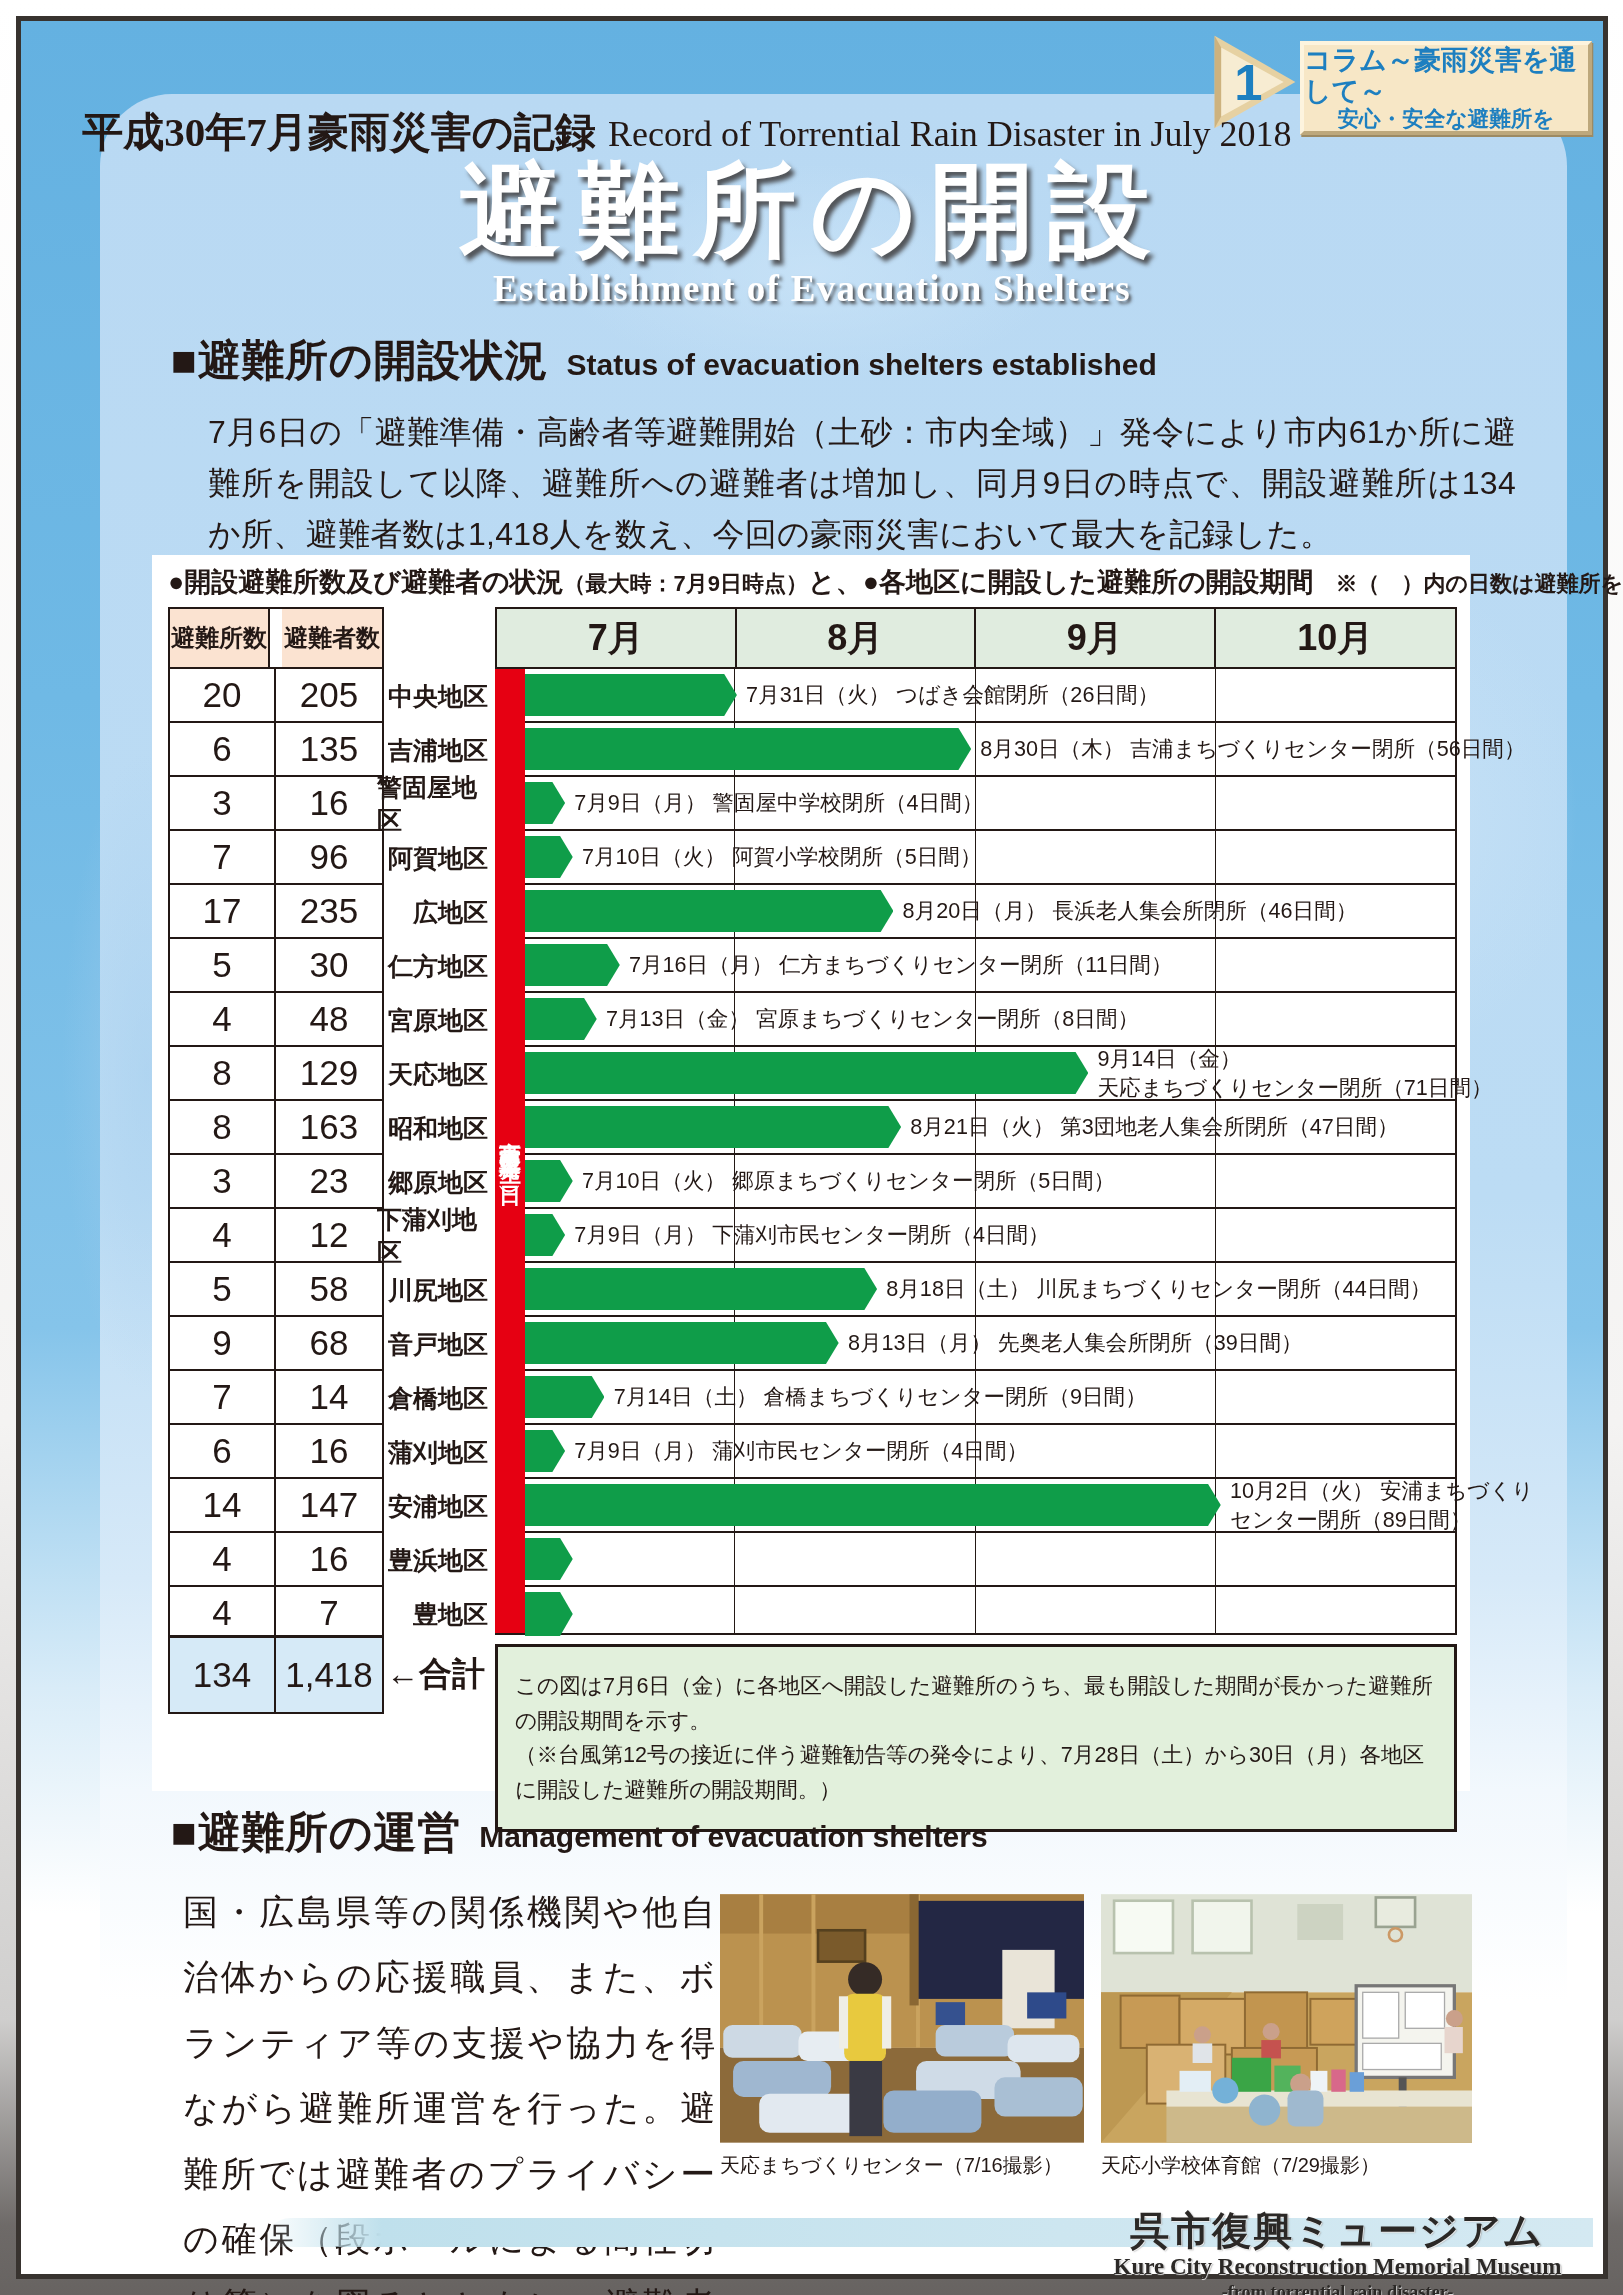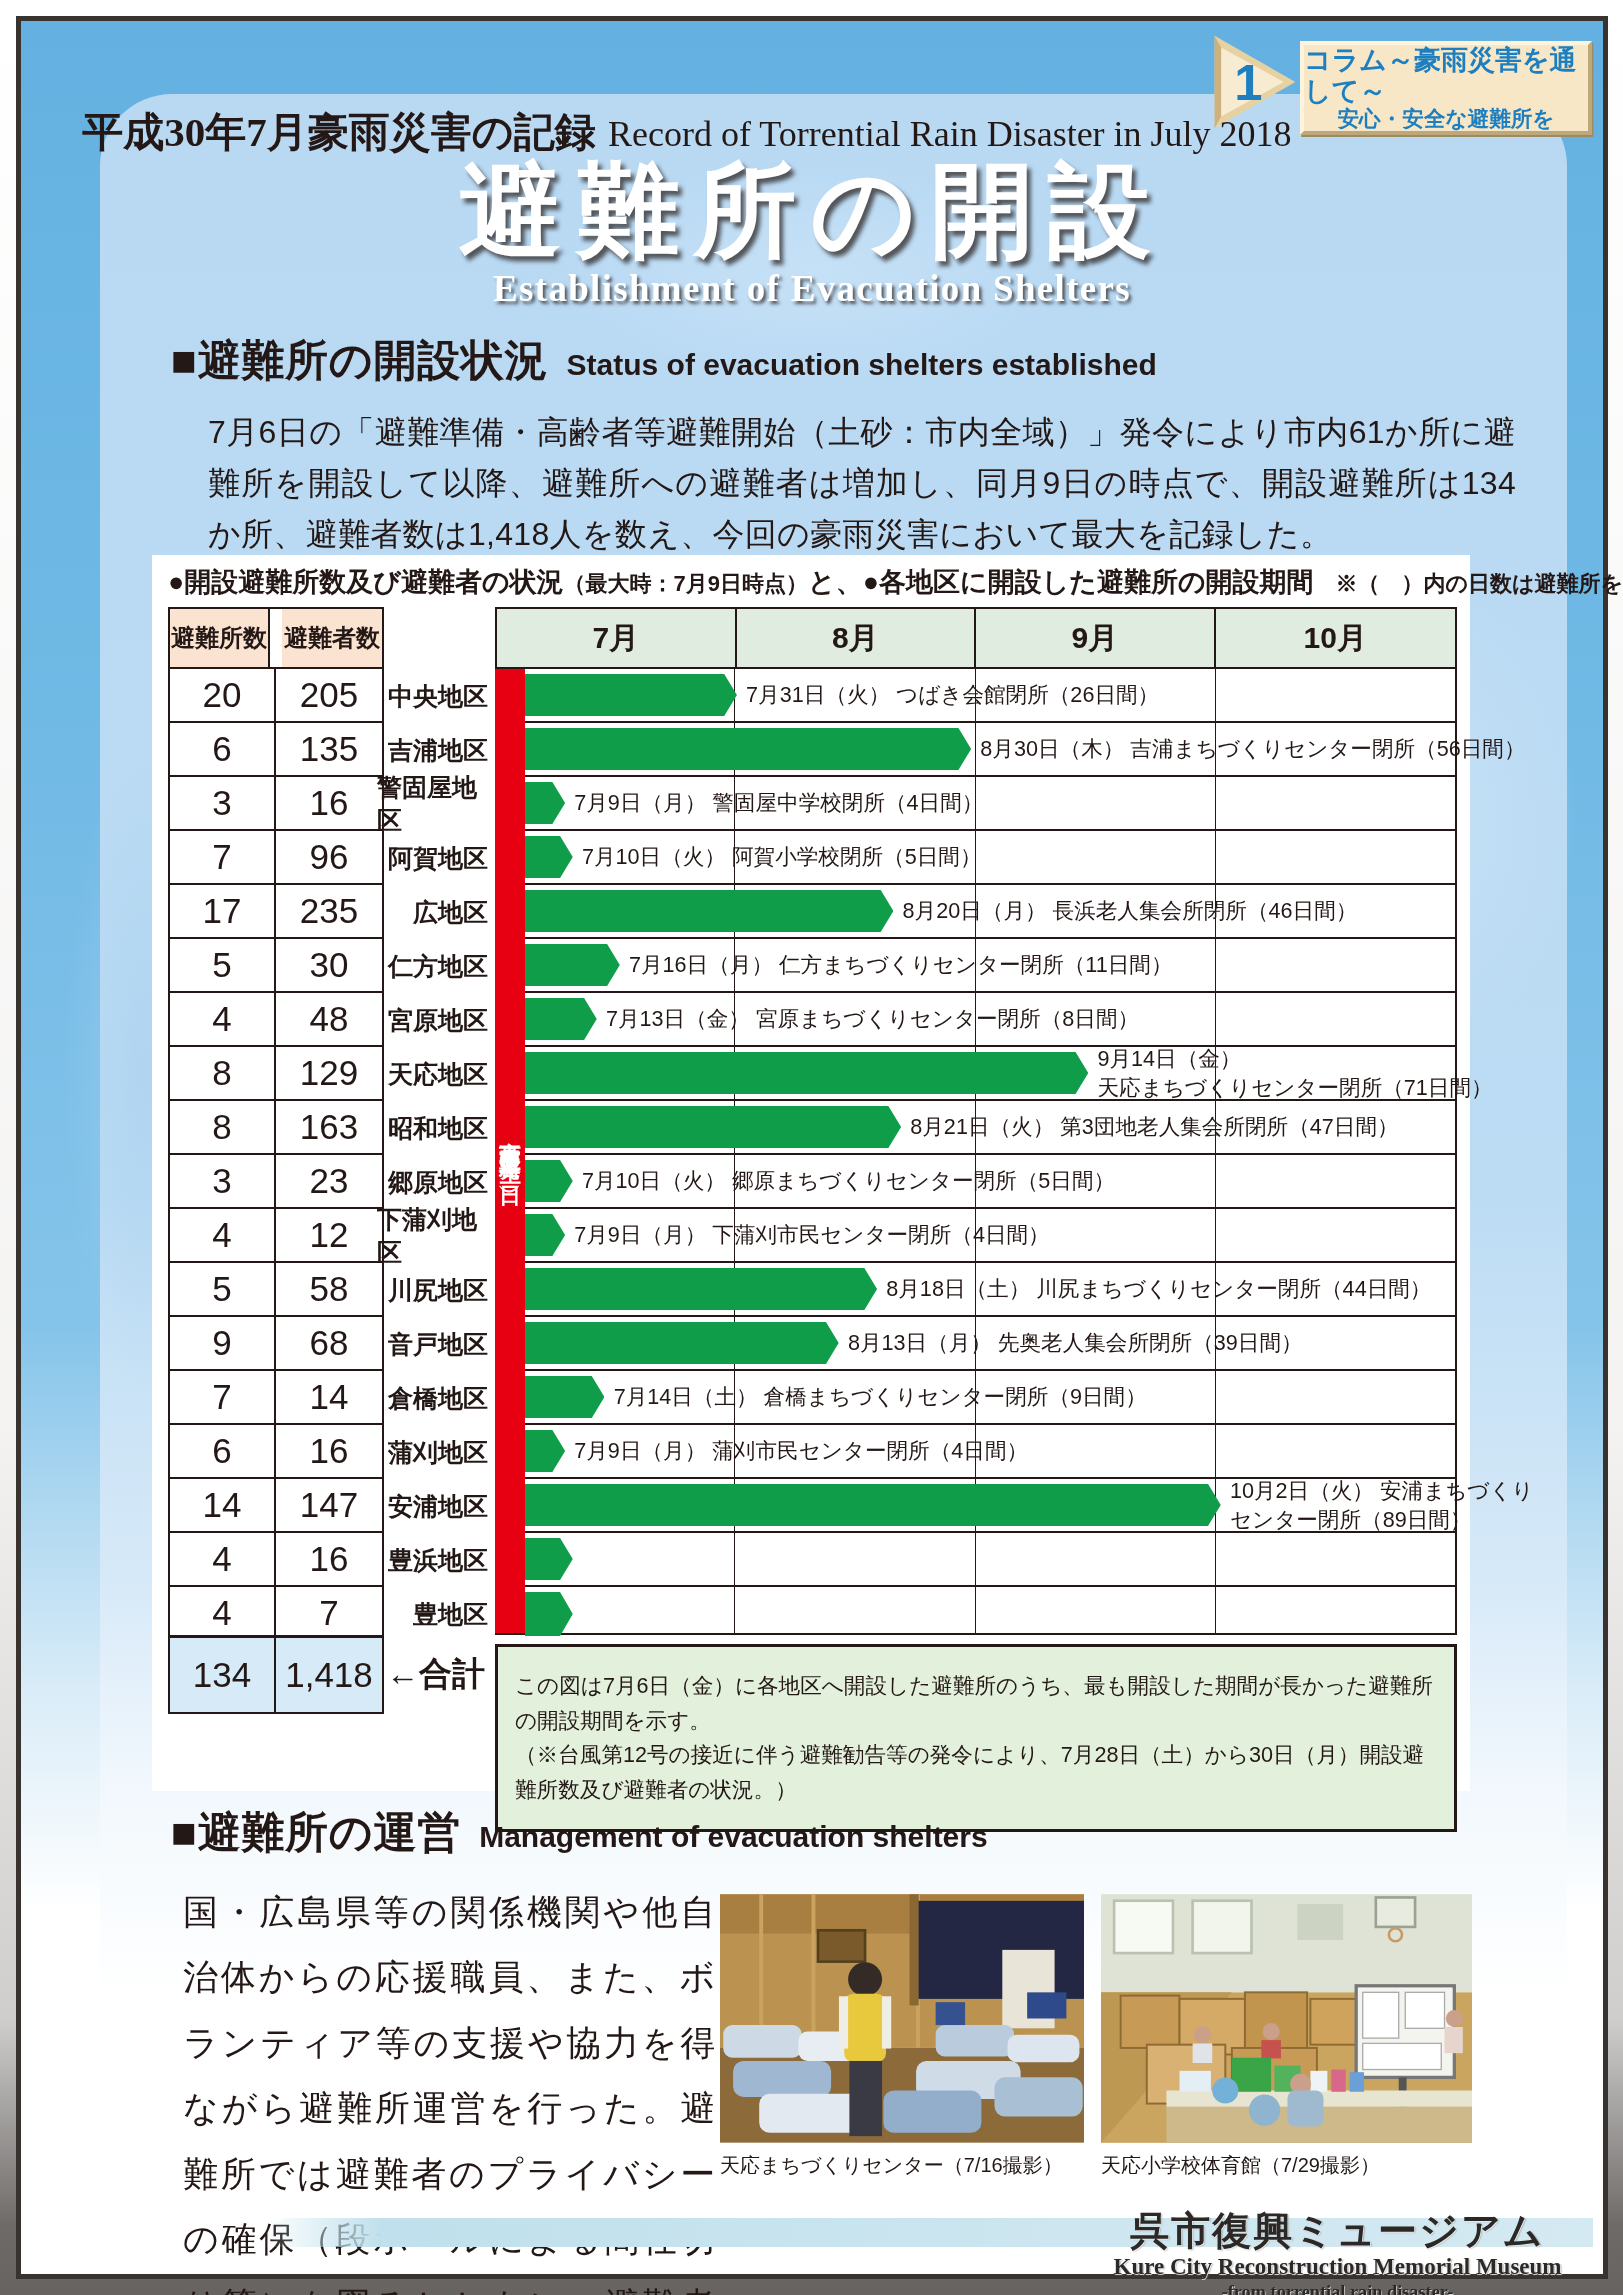--- a/index.html
+++ b/index.html
@@ -57,21 +57,21 @@
   .tcell{background:var(--total-blue);display:flex;align-items:center;justify-content:center;
     font-size:35px;height:100%;box-sizing:border-box;}
   .dcol{position:absolute;left:377px;top:669px;width:115px;}
   .dcell{height:54px;display:flex;align-items:center;justify-content:flex-end;
     font-size:25px;font-weight:bold;letter-spacing:0px;padding-right:3.9px;box-sizing:border-box;}
   .totlabel{position:absolute;left:386px;top:1635px;height:79px;display:flex;align-items:center;
     font-size:33px;font-weight:bold;white-space:nowrap;}
 
   .months{position:absolute;left:495px;top:607px;width:962px;height:62px;display:grid;
     grid-template-columns:1fr 1fr 1fr 1fr;border:2.6px solid #231815;box-sizing:border-box;background:var(--month-green);}
-  .mcell{display:flex;align-items:center;justify-content:center;font-size:30px;font-weight:bold;
+  .mcell{display:flex;align-items:center;justify-content:center;font-size:36px;font-weight:bold;
     border-right:2px solid #231815;height:100%;box-sizing:border-box;}
   .mcell:last-child{border-right:none;}
 
   .gbody{position:absolute;left:495px;top:669px;width:962px;height:966px;box-sizing:border-box;
     border-right:2.6px solid #231815;border-bottom:2.6px solid #231815;background:#fff;}
   .vline{position:absolute;top:0;bottom:0;width:1.3px;background:#231815;z-index:1;}
   .crow{position:relative;height:54px;border-bottom:2px solid #231815;box-sizing:border-box;z-index:2;}
   .crow:last-child{border-bottom:none;}
   .gbar{position:absolute;left:30px;top:4.6px;bottom:4.6px;background:var(--bar-green);z-index:3;
     clip-path:polygon(0 0,calc(100% - 13px) 0,100% 50%,calc(100% - 13px) 100%,0 100%);}
@@ -320,21 +320,21 @@
       <div class="crow">
         <div class="gbar" style="width: calc(8.1% - 30px);"></div>
       </div>
       <div class="crow">
         <div class="gbar" style="width: calc(8.1% - 30px);"></div>
       </div>
     </div>
 
   <div class="note">
     <div>この図は7月6日（金）に各地区へ開設した避難所のうち、最も開設した期間が長かった避難所の開設期間を示す。</div>
-    <div>（※台風第12号の接近に伴う避難勧告等の発令により、7月28日（土）から30日（月）開設避難所数及び避難者の状況。）</div>
+    <div>（※台風第12号の接近に伴う避難勧告等の発令により、7月28日（土）から30日（月）各地区に開設した避難所の開設期間。）</div>
   </div>
 
   <div class="sechead" style="left:171px;top:1804px;">
     <span class="jp">■避難所の運営</span><span class="en">Management of evacuation shelters</span>
   </div>
   <div class="para2">国・広島県等の関係機関や他自治体からの応援職員、また、ボランティア等の支援や協力を得ながら避難所運営を行った。避難所では避難者のプライバシーの確保（段ボールによる間仕切り等）を図るとともに、避難者の相談・要望の把握等を行った。</div>
 
   <div class="photo" style="left:720px;width:364px;">
     <svg viewBox="0 0 557 380" width="364" height="249">
       <rect x="0" y="0" width="557" height="235" fill="#bb924f"></rect>

